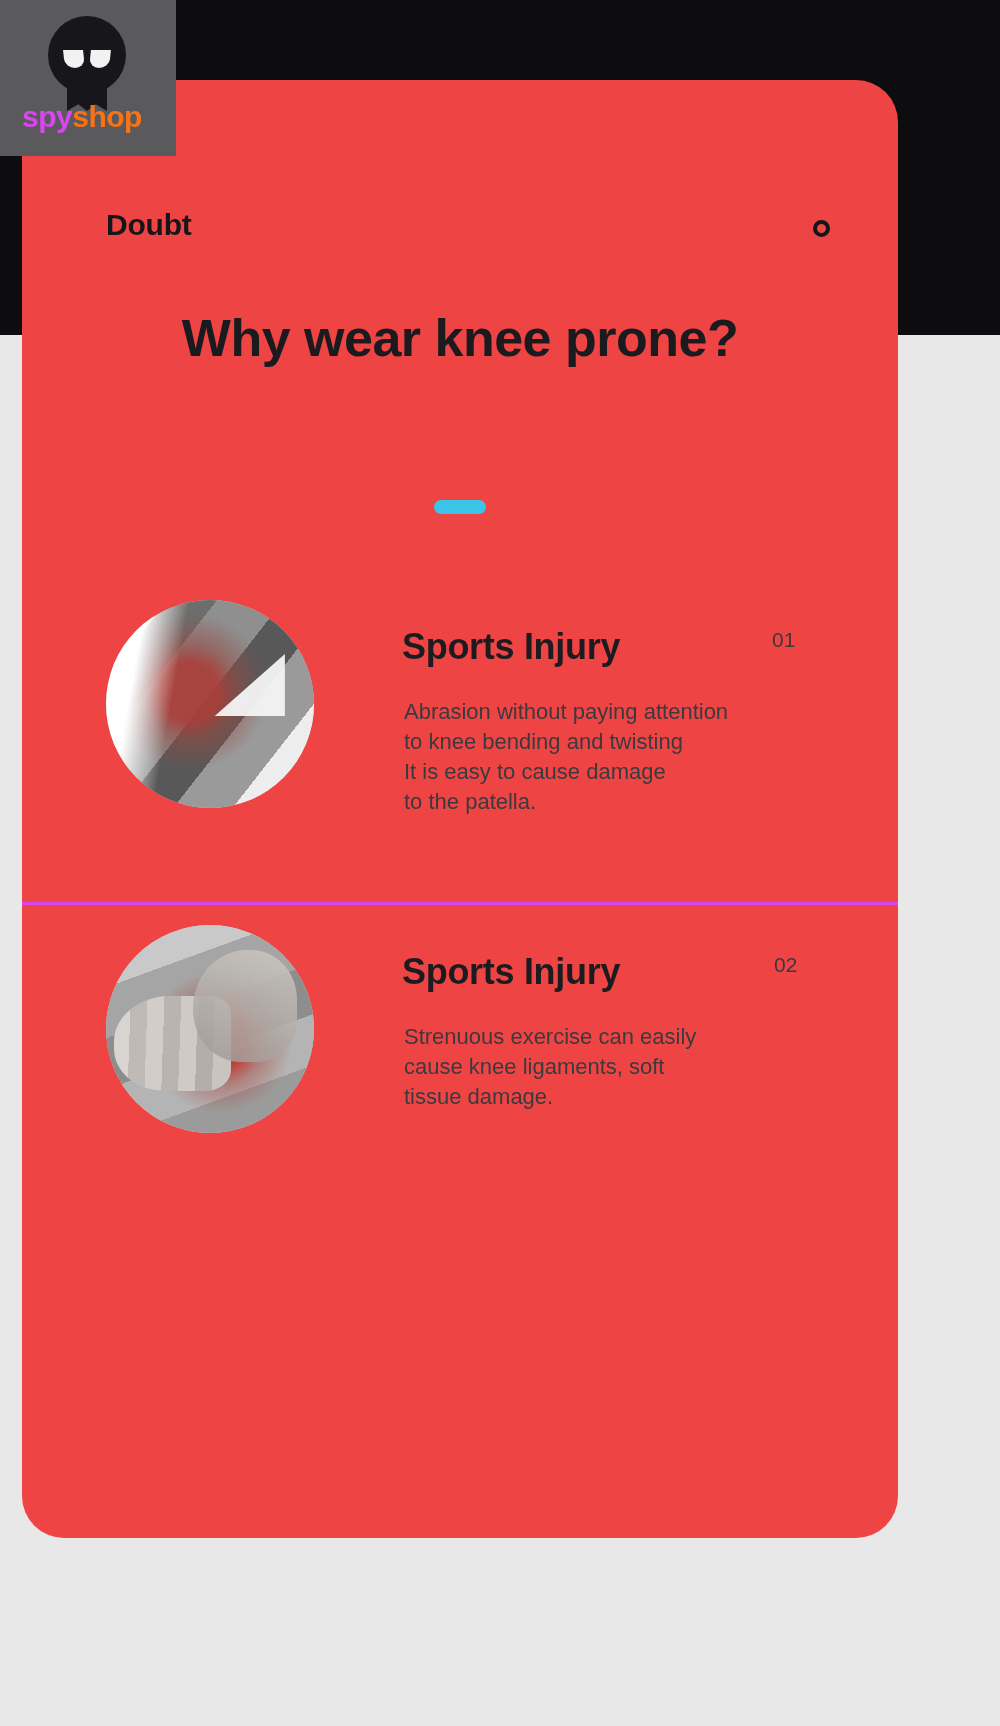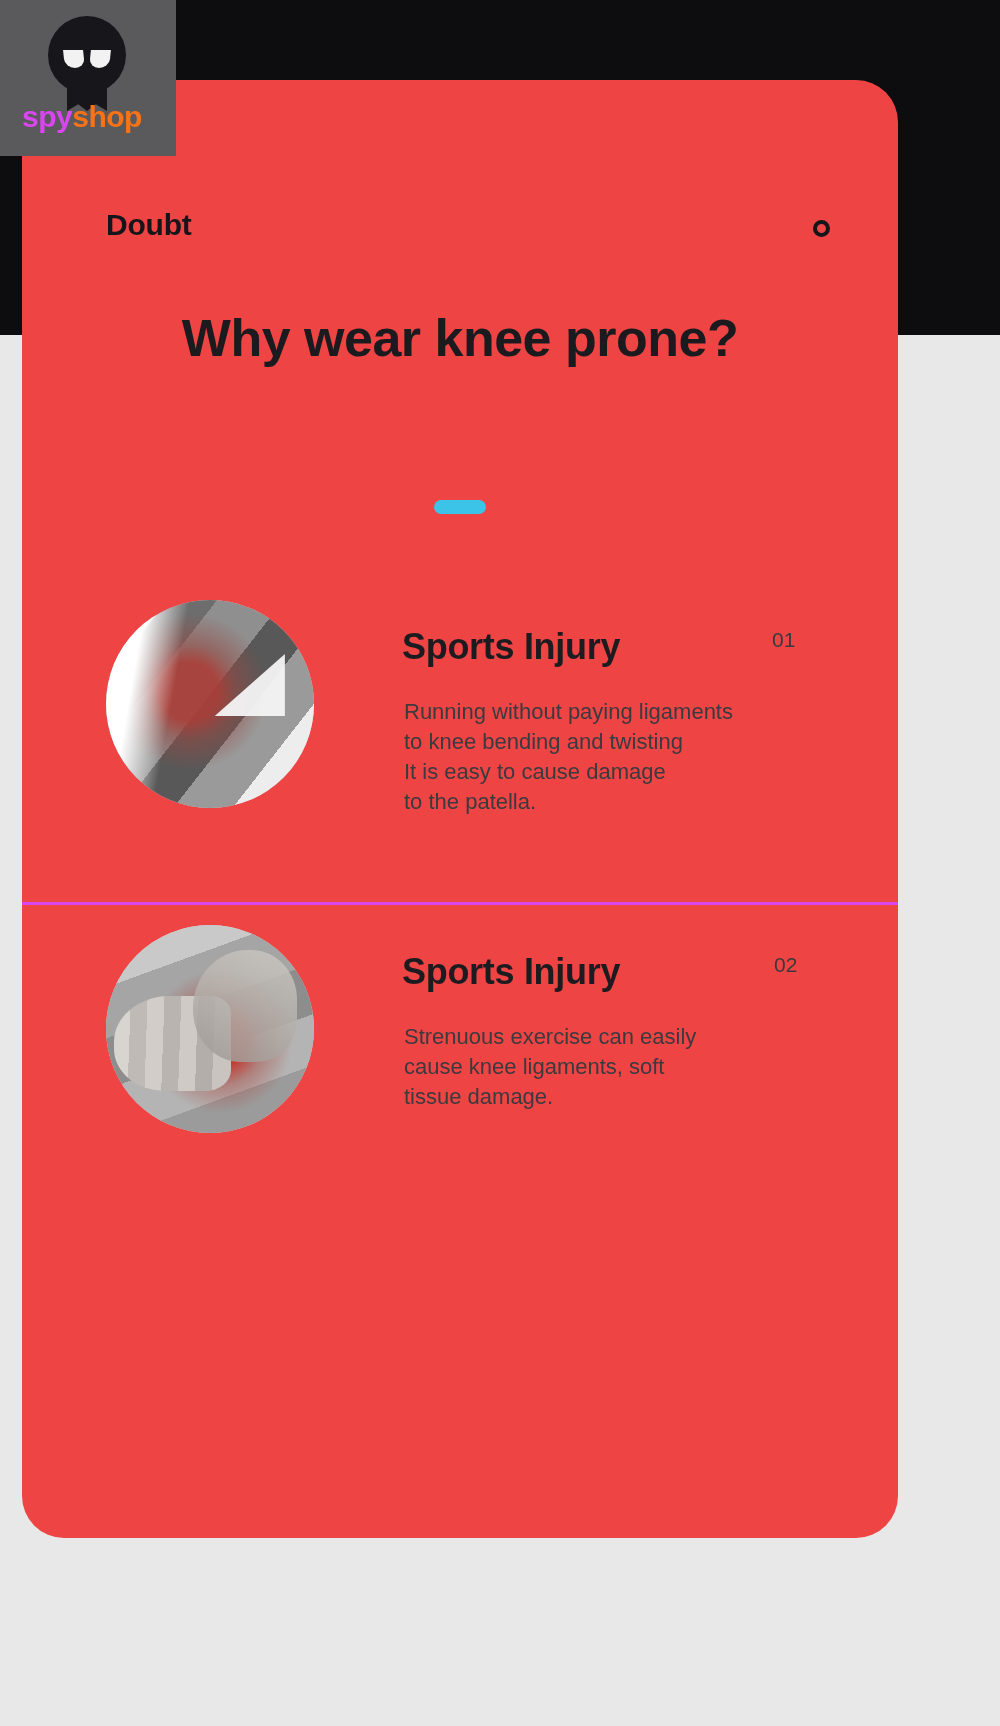--- a/index.html
+++ b/index.html
@@ -237,21 +237,21 @@
 
     <div class="features">
 
       <div class="feature">
         <div class="thumb">
           <div class="thumb-inner ph1"></div>
         </div>
         <div class="feature-body">
           <div class="feature-title">Sports Injury</div>
           <div class="feature-num" style="left:370px;">01</div>
-          <div class="feature-desc">Running without paying ligaments
+          <div class="feature-desc">Abrasion without paying attention
 to knee bending and twisting
 It is easy to cause damage
 to the patella.</div>
         </div>
       </div>
 
       <div class="feature">
         <div class="thumb">
           <div class="thumb-inner ph2"></div>
         </div>

